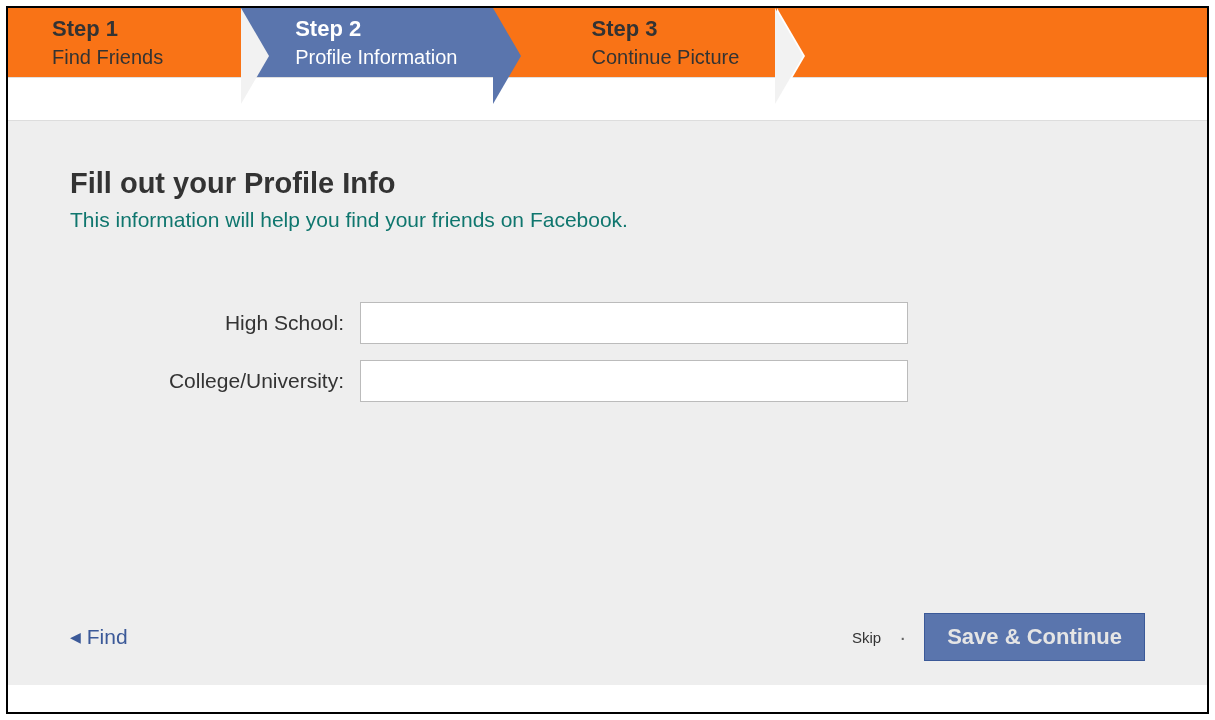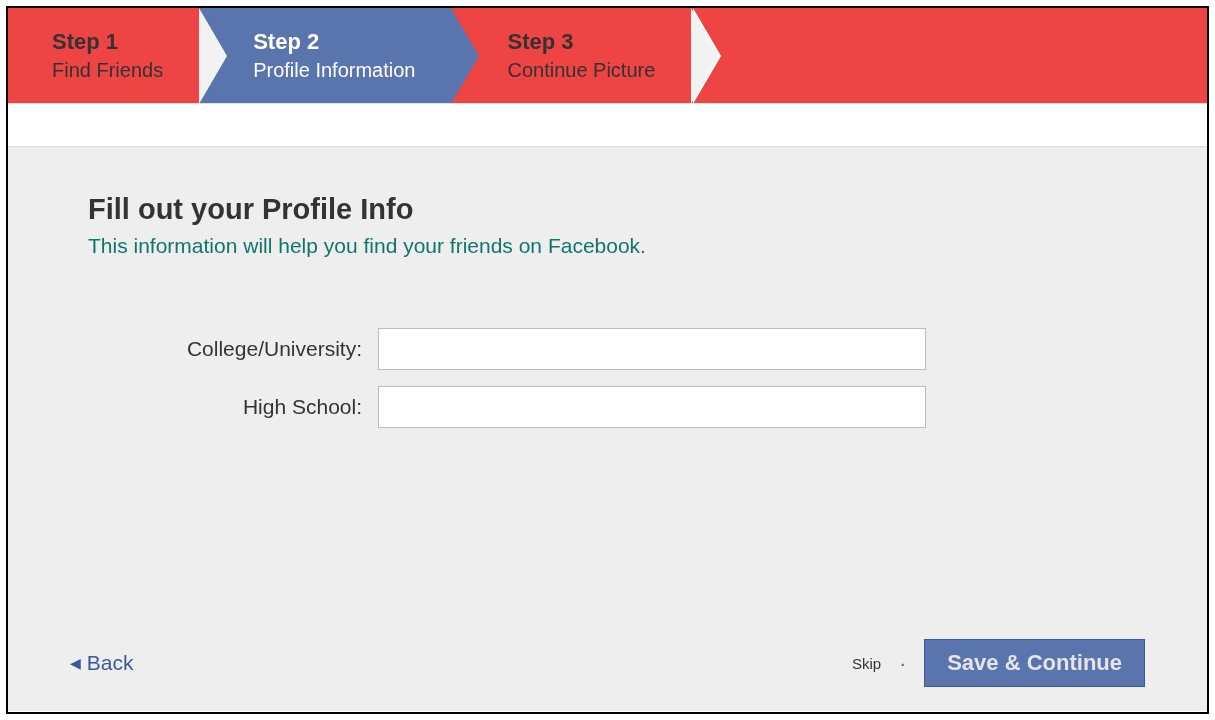--- a/index.html
+++ b/index.html
@@ -13,24 +13,25 @@
       padding: 6px;
     }
     .outer-border {
       border: 2px solid #000;
       width: 1203px;
       height: 708px;
       background: #fff;
     }
     .stepper {
       display: flex;
-      background: #ef4444;
+      background: #f97316;
       border-bottom: 1px solid #e0e0e0;
-      height: 96px;
+      height: 70px;
       position: relative;
+      gap: 42px;
     }
     .step {
       position: relative;
       padding: 22px 36px 22px 44px;
       display: flex;
       flex-direction: column;
       justify-content: center;
     }
     .step.first {
       padding-left: 44px;
@@ -103,21 +104,21 @@
     }
     .content-wrapper {
       background: #eeeeee;
       margin-top: 42px;
       border-top: 1px solid #ddd;
       padding: 0;
       height: 565px;
       position: relative;
     }
     .content {
-      padding: 46px 62px 0 80px;
+      padding: 46px 62px 0 62px;
     }
     .page-title {
       font-size: 29px;
       font-weight: bold;
       color: #333;
       margin-bottom: 8px;
     }
     .page-subtitle {
       font-size: 21px;
       color: #0f766e;
@@ -211,35 +212,35 @@
       <div class="step3-arrow"></div>
     </div>
   </div>
 
   <div class="content-wrapper">
     <div class="content">
       <h1 class="page-title">Fill out your Profile Info</h1>
       <p class="page-subtitle">This information will help you find your friends on Facebook.</p>
 
       <div class="form-row">
+        <label class="form-label">High School:</label>
+        <input class="form-input" type="text" value="" style="">
+      </div>
+
+      <div class="form-row">
         <label class="form-label">College/University:</label>
-        <input class="form-input" type="text" value="" style="">
-      </div>
-
-      <div class="form-row">
-        <label class="form-label">High School:</label>
         <input class="form-input" type="text" value="" style="">
       </div>
 
     </div>
 
     <div class="footer">
       <div class="back-link">
         <span class="back-caret">◀</span>
-        <span>Back</span>
+        <span>Find</span>
       </div>
       <div class="footer-right">
         <span class="skip-link">Skip</span>
         <span class="skip-dot">·</span>
         <button class="save-button">Save &amp; Continue</button>
       </div>
     </div>
   </div>
 
 </div>

